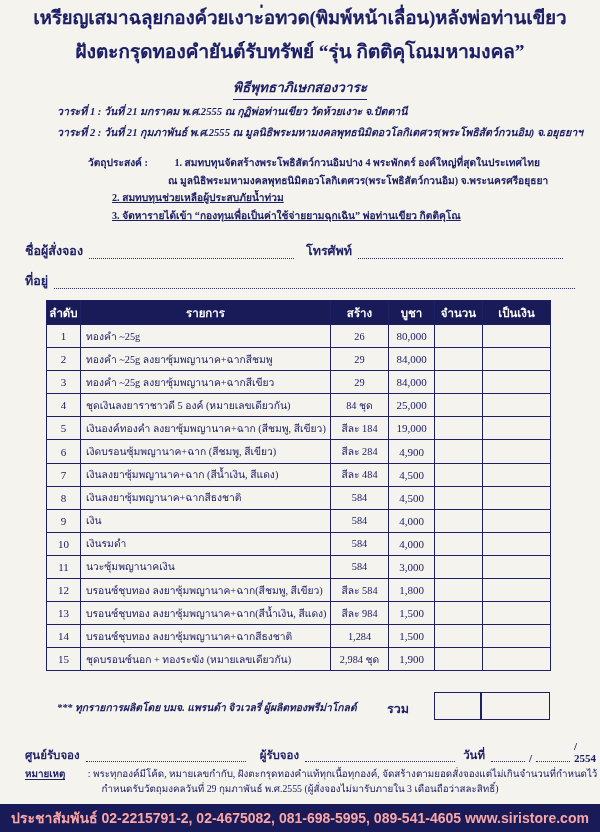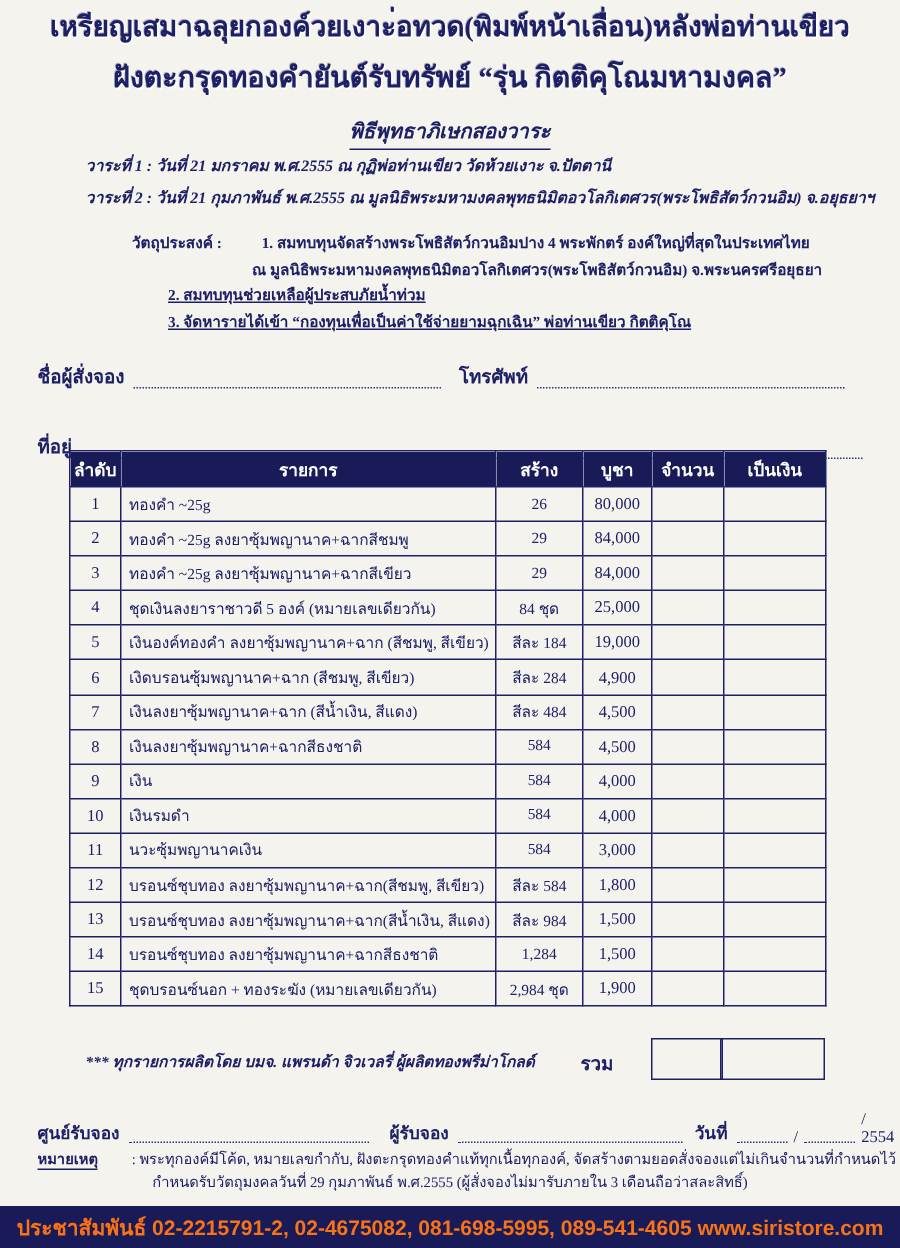--- a/index.html
+++ b/index.html
@@ -36,21 +36,21 @@
   
   .objectives { position:absolute; top:154px; left:0; right:0;
     font-size:10.2px; font-weight:600; line-height:17.5px; white-space:nowrap; }
   .obj-l1 { margin-left:88px; }
   .obj-label { font-weight:bold; margin-right:24px; }
   .obj-l2 { margin-left:168px; }
   .obj-l3, .obj-l4 { margin-left:112px;text-decoration:underline; }
   
   .fill-line { position:absolute; left:25px; right:25px; display:flex; align-items:flex-end; }
   .name-line { top:241px; }
-  .addr-line { top:288px; }
+  .addr-line { top:271px; }
   .fill-label { font-size:12.5px; font-weight:bold; white-space:nowrap; padding-right:6px; }
   .dots { flex:1 1 auto; border-bottom:1.6px dotted #2a2c74; height:13px; margin-bottom:2px; }
   .dots-fixed { flex:0 0 auto; border-bottom:1.6px dotted #2a2c74; height:13px; margin-bottom:2px; }
   .name-line .fill-label + .dots { margin-right:12px; }
   
   .order-table {
     position:absolute; top:300px; left:46px;
     border-collapse:collapse; table-layout:fixed;
   }
   .order-table th, .order-table td { border:1.6px solid #1e2066; overflow:hidden; }
@@ -66,30 +66,30 @@
   .footnote { position:absolute; left:57px; top:5px; font-size:10.3px; font-style:italic; font-weight:600; white-space:nowrap; }
   .total-label { position:absolute; left:373px; top:5px; width:36px; text-align:right; font-size:12.5px; font-weight:bold; }
   .total-qty-box  { position:absolute; left:434px; top:-2px; width:48px; height:28px; border:1.6px solid #1e2066; background:transparent; }
   .total-amt-box  { position:absolute; left:480.4px; top:-2px; width:70px; height:28px; border:1.6px solid #1e2066; }
   
   .sign-line { position:absolute; top:740px; left:25px; right:25px; display:flex; align-items:flex-end; }
   .sign-line .fill-label { font-size:11.5px; }
   .sign-line .seg1 { flex:0 0 160px; margin-right:14px; }
   .sign-line .seg2 { flex:0 0 150px; margin-right:8px; }
   .sign-line .seg-d { flex:0 0 34px; }
-  .sign-line .slash { font-size:11px; font-weight:normal; padding:0 4px; }
+  .sign-line .slash { font-size:11px; font-weight:bold; padding:0 4px; }
   
   .note { position:absolute; top:766px; left:25px; right:25px; font-size:9.8px; line-height:15px; }
   .note-l1 { white-space:nowrap; }
   .note-label { font-weight:bold; border-bottom:1.2px solid #1e2066; margin-right:20px; }
   .note-l2 { text-align:center; }
   
   .contact-bar {
     position:absolute; left:0; right:0; bottom:0; height:28px;
-    background:#191b58; color:#f97316; text-align:center;
+    background:#191b58; color:#fca5a5; text-align:center;
     font-family:"Liberation Sans","DejaVu Sans",sans-serif;
     font-size:14px; font-weight:bold; line-height:28px; white-space:nowrap;
   }
 </style>
 </head>
 <body>
 
 <div class="page">
 
   <div class="header">

